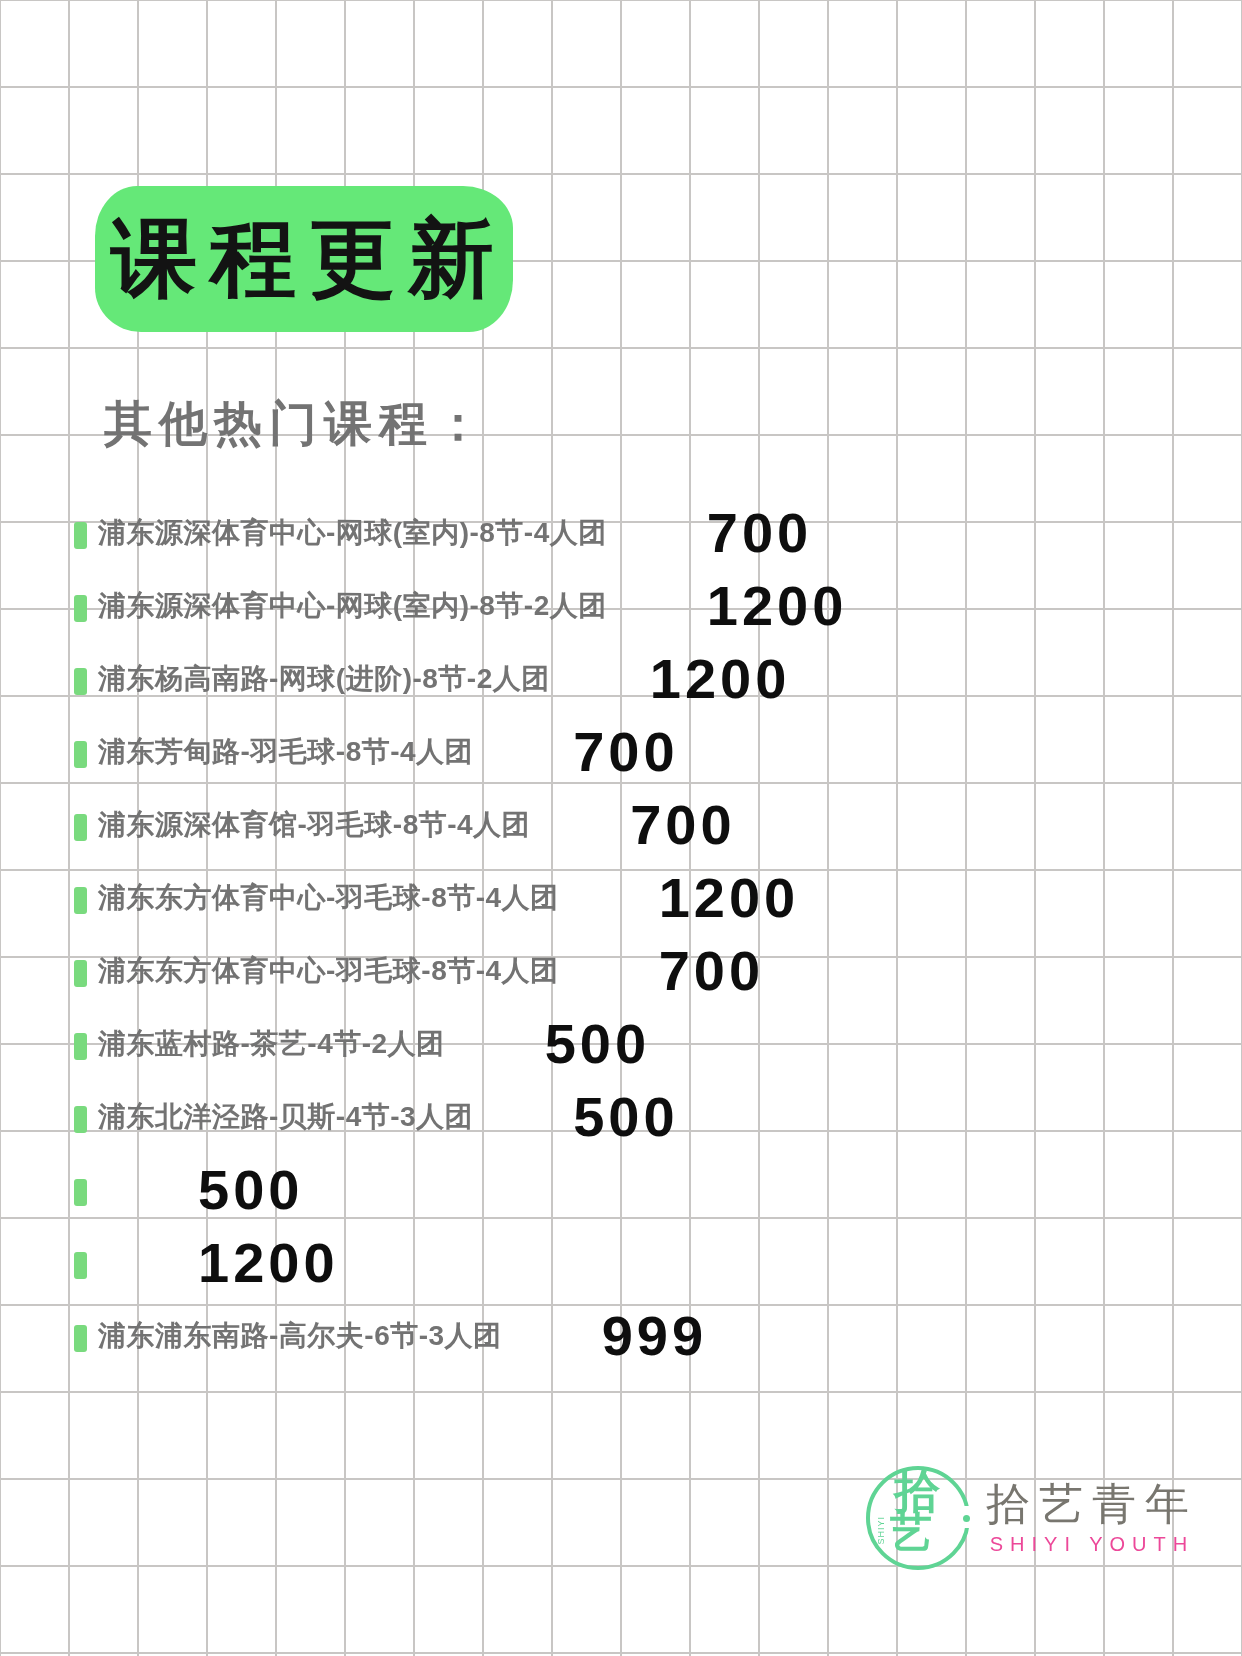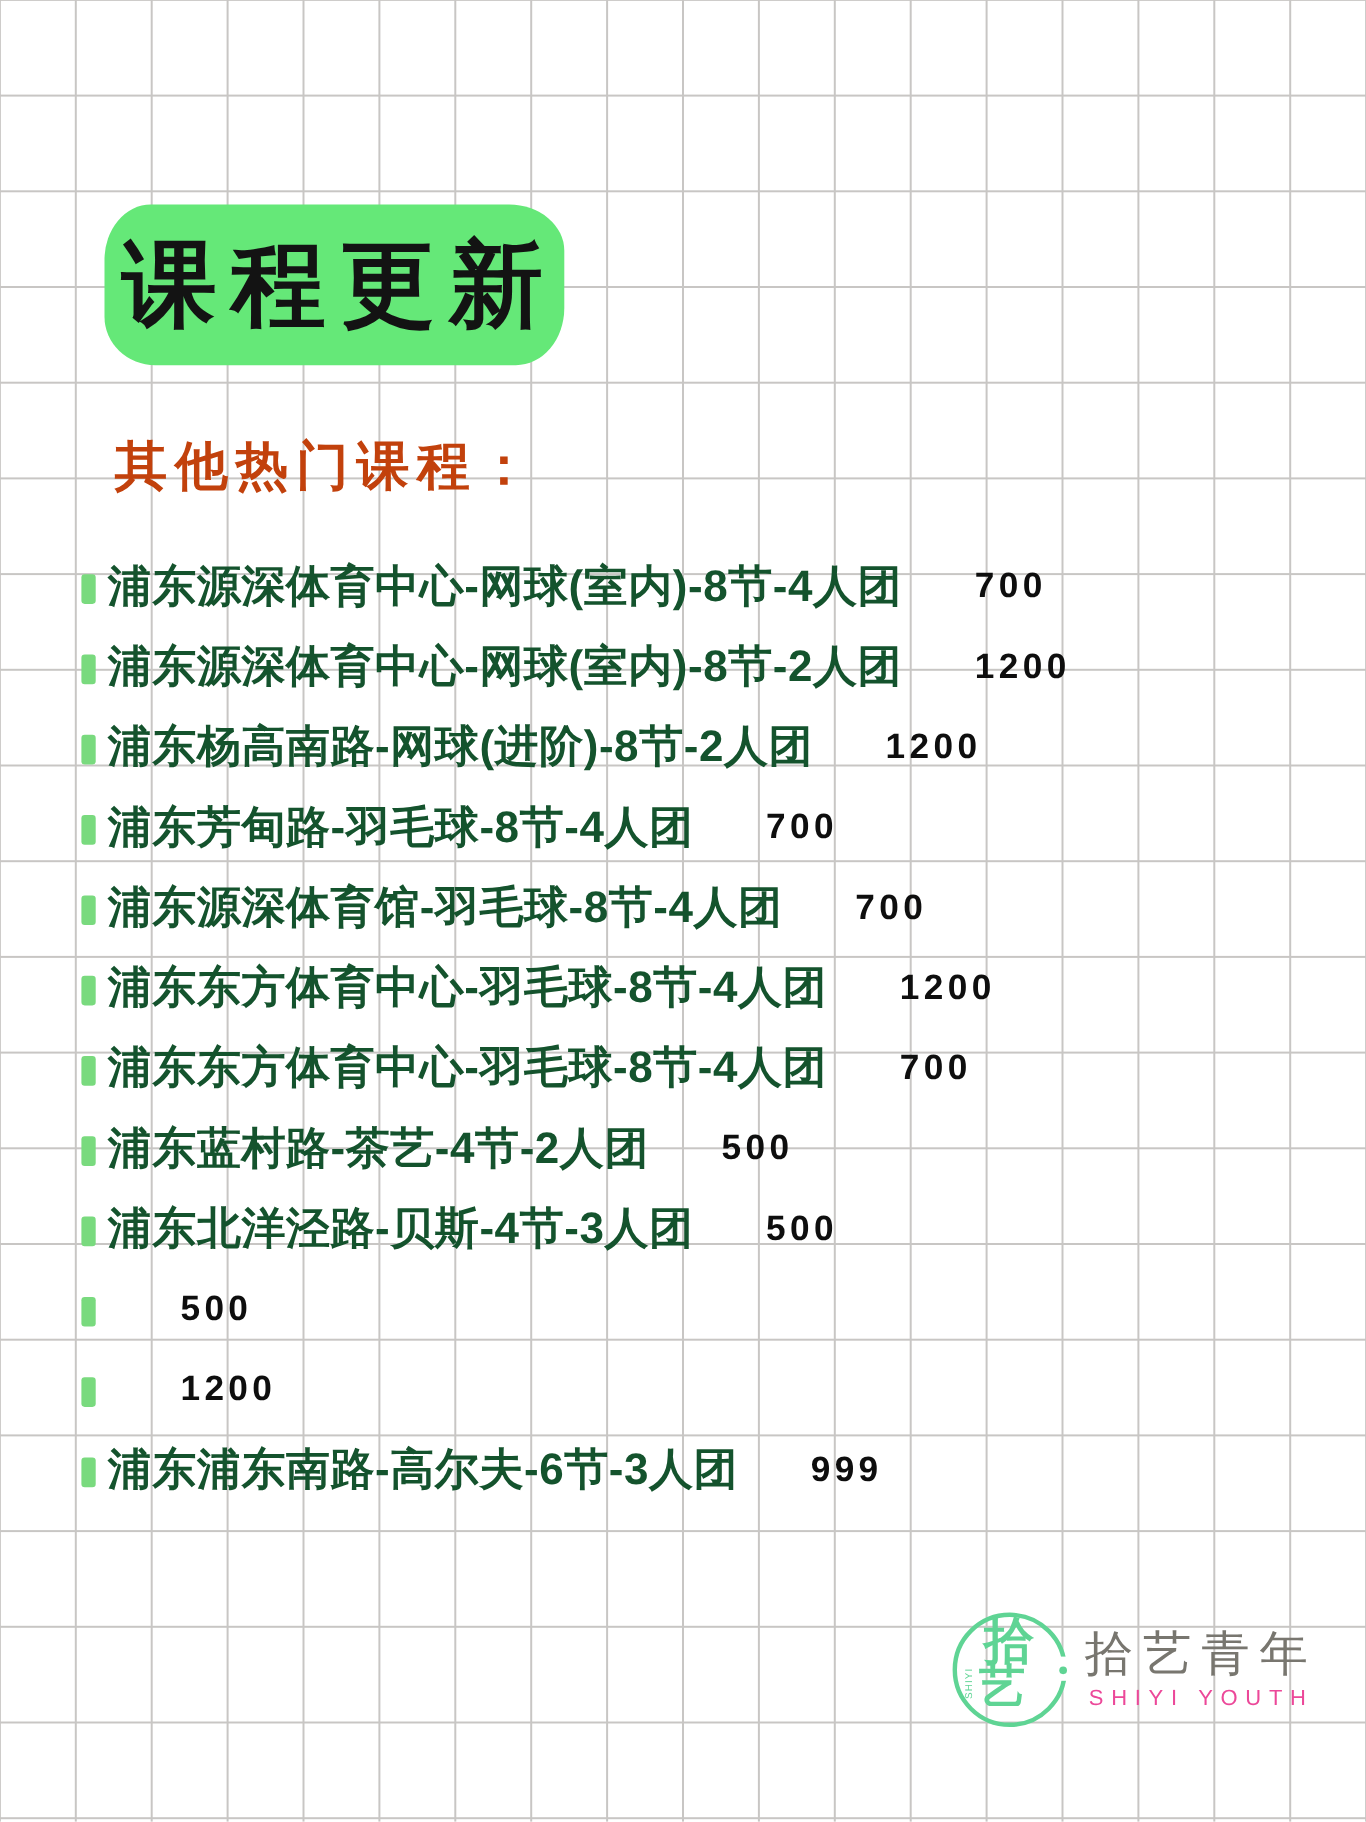--- a/index.html
+++ b/index.html
@@ -26,21 +26,21 @@
     display: flex; align-items: center; justify-content: center;
   }
   .title-badge .title-text {
     font-size: 86px; font-weight: 900; color: #131313;
     letter-spacing: 13px; white-space: nowrap; padding-left: 10px;
   }
 
   
   .subtitle {
     position: absolute; left: 104px; top: 392px;
-    font-size: 48px; font-weight: 800; color: #c2410c;
+    font-size: 48px; font-weight: 800; color: #737373;
     letter-spacing: 7px; white-space: nowrap;
   }
 
   
   .course-list {
     position: absolute; left: 74px; top: 496px; right: 40px;
   }
   .course-row {
     height: 73px;
     display: flex; align-items: center;
@@ -49,26 +49,26 @@
   .bullet {
     width: 13px; height: 27px;
     background: #79da7e;
     border-radius: 3px;
     margin-right: 11px;
     flex: 0 0 auto;
     align-self: center;
     margin-top: 6px;
   }
   .course-name {
-    font-size: 40px; font-weight: 700; color: #14532d;
+    font-size: 28px; font-weight: 700; color: #737373;
     letter-spacing: 0.5px;
   }
   .course-price {
-    font-size: 32px; font-weight: 700; color: #0e0e0e;
-    margin-left: 66px; letter-spacing: 4px;
+    font-size: 56px; font-weight: 700; color: #0e0e0e;
+    margin-left: 100px; letter-spacing: 4px;
   }
 
   
   .logo {
     position: absolute; left: 866px; top: 1466px;
     display: flex; align-items: center;
   }
   .logo-badge {
     position: relative;
     width: 96px; height: 96px;

